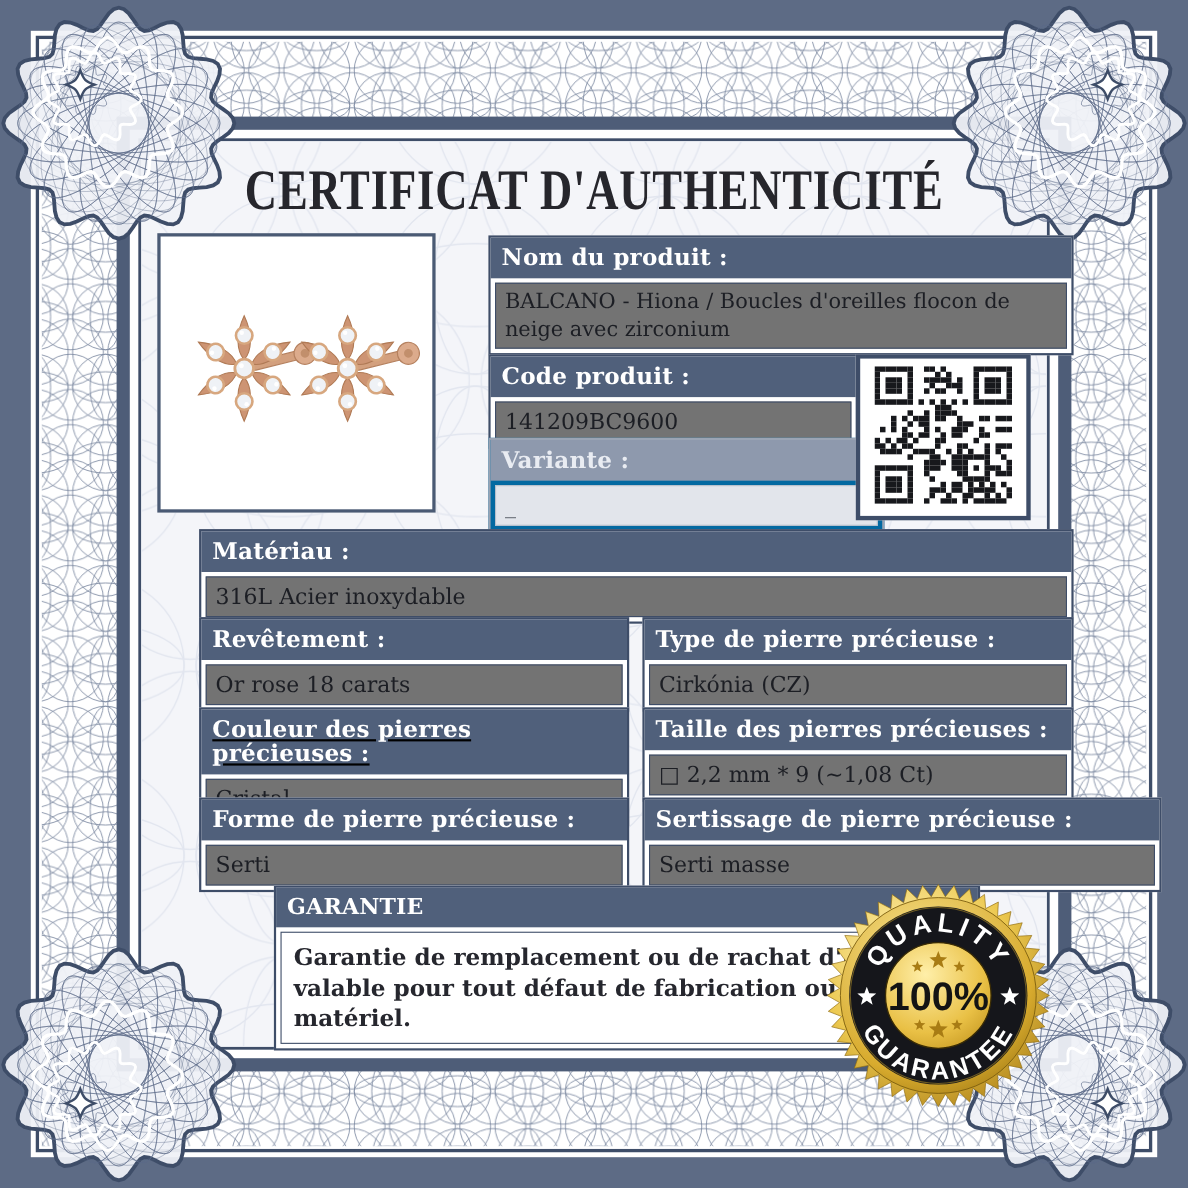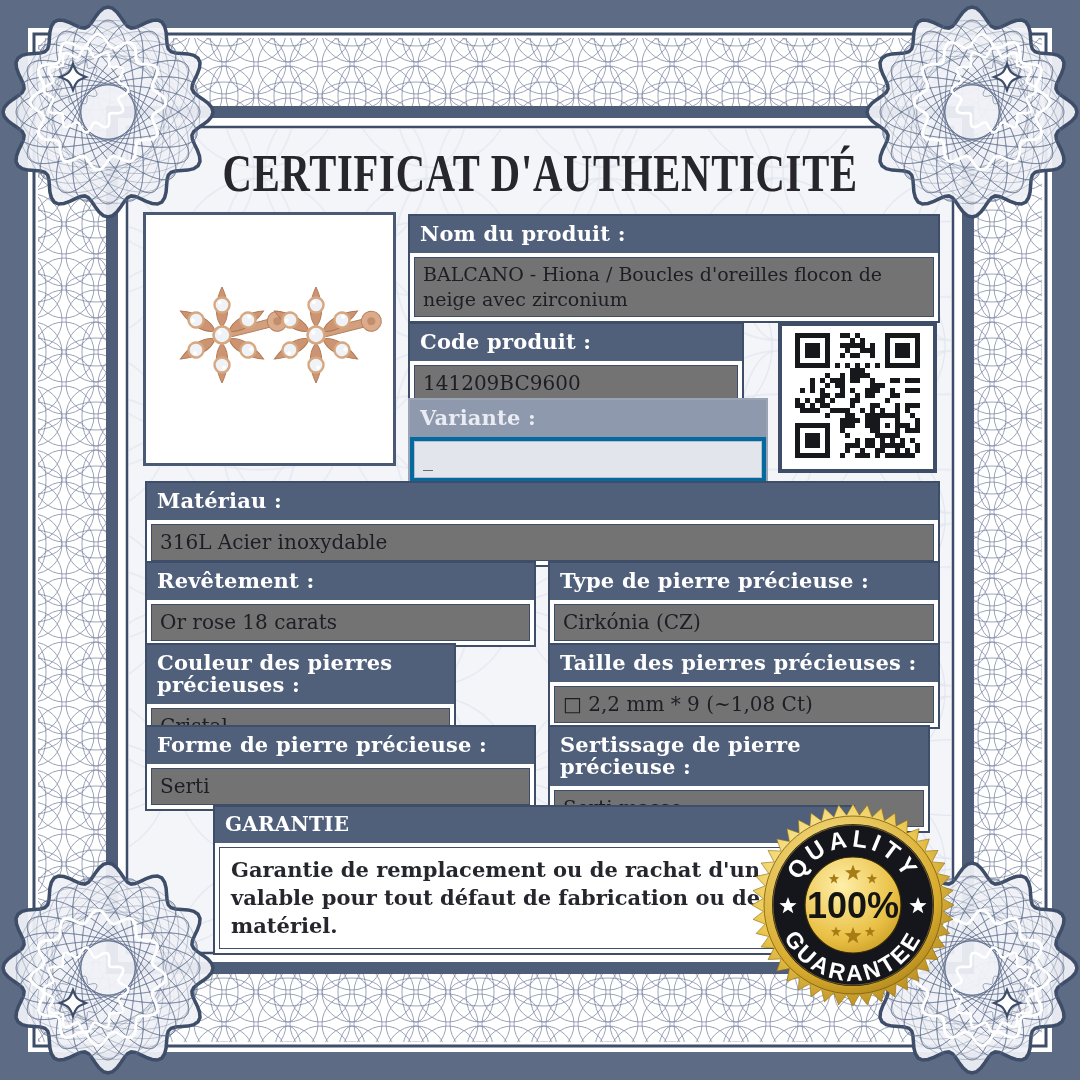--- a/index.html
+++ b/index.html
@@ -3,21 +3,21 @@
 <meta charset="utf-8">
 <style>
   html,body{margin:0;padding:0;background:#3c465c;}
   #stage{position:relative;width:1080px;height:1080px;overflow:hidden;background:#5d6b85;
          font-family:"DejaVu Serif",serif;}
   #bgsvg,#badgesvg{position:absolute;}
   #bgsvg{left:0;top:0;z-index:0;}
   .title{position:absolute;left:0;top:144px;width:100%;text-align:center;z-index:2;color:#26262c;}
   .title span{display:inline-block;font-family:"Liberation Serif",serif;font-weight:bold;
               font-size:52px;transform:scaleX(.78);letter-spacing:1px;white-space:nowrap;}
-  .block{position:absolute;border:2.5px solid #3e4d68;background:#fff;box-sizing:border-box;z-index:2;}
+  .block{position:absolute;border:2.5px solid #3e4d68;background:#fff;box-sizing:border-box;z-index:2;margin-left:36px;}
   .hdr{background:#50607b;color:#fff;font-weight:bold;font-size:21px;line-height:1.05;
        padding:7px 10px 8px;letter-spacing:.2px;}
   .val{margin:4px;border:1.5px solid #3e4d68;background:#737373;padding:4px 8px 5px;
        font-size:20px;color:#1c1e24;line-height:1.3;min-height:26px;}
   .val-name{font-size:19px;}
   .muted{border-color:#9aa4b4;background:#0369a1;}
   .muted .hdr{background:#8e99ad;color:#e9ecf2;}
   .muted .val{background:#e2e5eb;border-color:#b7bfcb;color:#4a4f59;}
   .g-body{margin:4px;border:1.5px solid #3e4d68;background:#fff;padding:8px 11px;
           font-size:21px;font-weight:bold;color:#26272e;line-height:1.33;}
@@ -657,34 +657,34 @@
 
   <div class="block" style="left:145px;top:561px;width:391px;">
     <div class="hdr">Revêtement :</div>
     <div class="val">Or rose 18 carats</div>
   </div>
   <div class="block" style="left:548px;top:561px;width:392px;">
     <div class="hdr">Type de pierre précieuse :</div>
     <div class="val">Cirkónia (CZ)</div>
   </div>
 
-  <div class="block" style="left:145px;top:643px;width:311px;">
+  <div class="block" style="left:145px;top:643px;width:391px;text-decoration:underline;">
     <div class="hdr">Couleur des pierres précieuses :</div>
     <div class="val">Cristal</div>
   </div>
   <div class="block" style="left:548px;top:643px;width:392px;">
     <div class="hdr">Taille des pierres précieuses :</div>
     <div class="val">□ 2,2 mm * 9 (~1,08 Ct)</div>
   </div>
 
   <div class="block" style="left:145px;top:725px;width:391px;">
     <div class="hdr">Forme de pierre précieuse :</div>
     <div class="val">Serti</div>
   </div>
-  <div class="block" style="left:548px;top:725px;width:382px;">
+  <div class="block" style="left:548px;top:725px;width:472px;">
     <div class="hdr">Sertissage de pierre précieuse :</div>
     <div class="val">Serti masse</div>
   </div>
 
   <div class="block" style="left:213px;top:805px;width:642px;">
     <div class="hdr" style="font-size:20px;">GARANTIE</div>
     <div class="g-body">Garantie de remplacement ou de rachat d'un an, valable pour tout défaut de fabrication ou de matériel.</div>
   </div>
 
   <svg id="badgesvg" width="210" height="210" viewBox="-105 -105 210 210">

